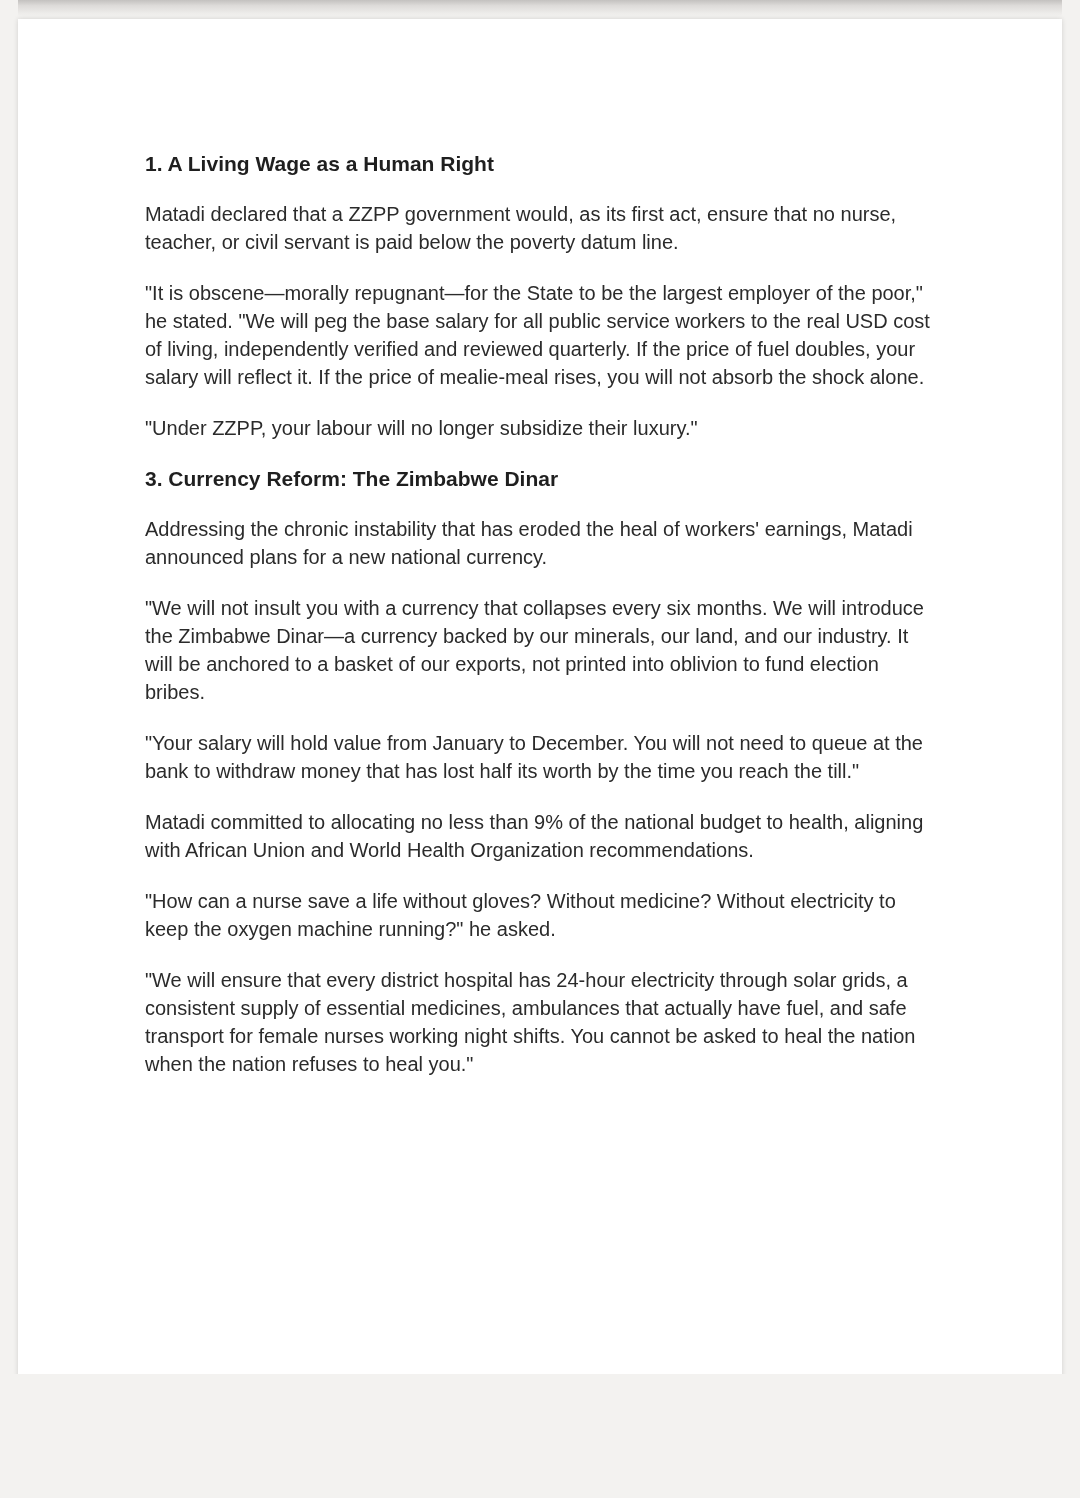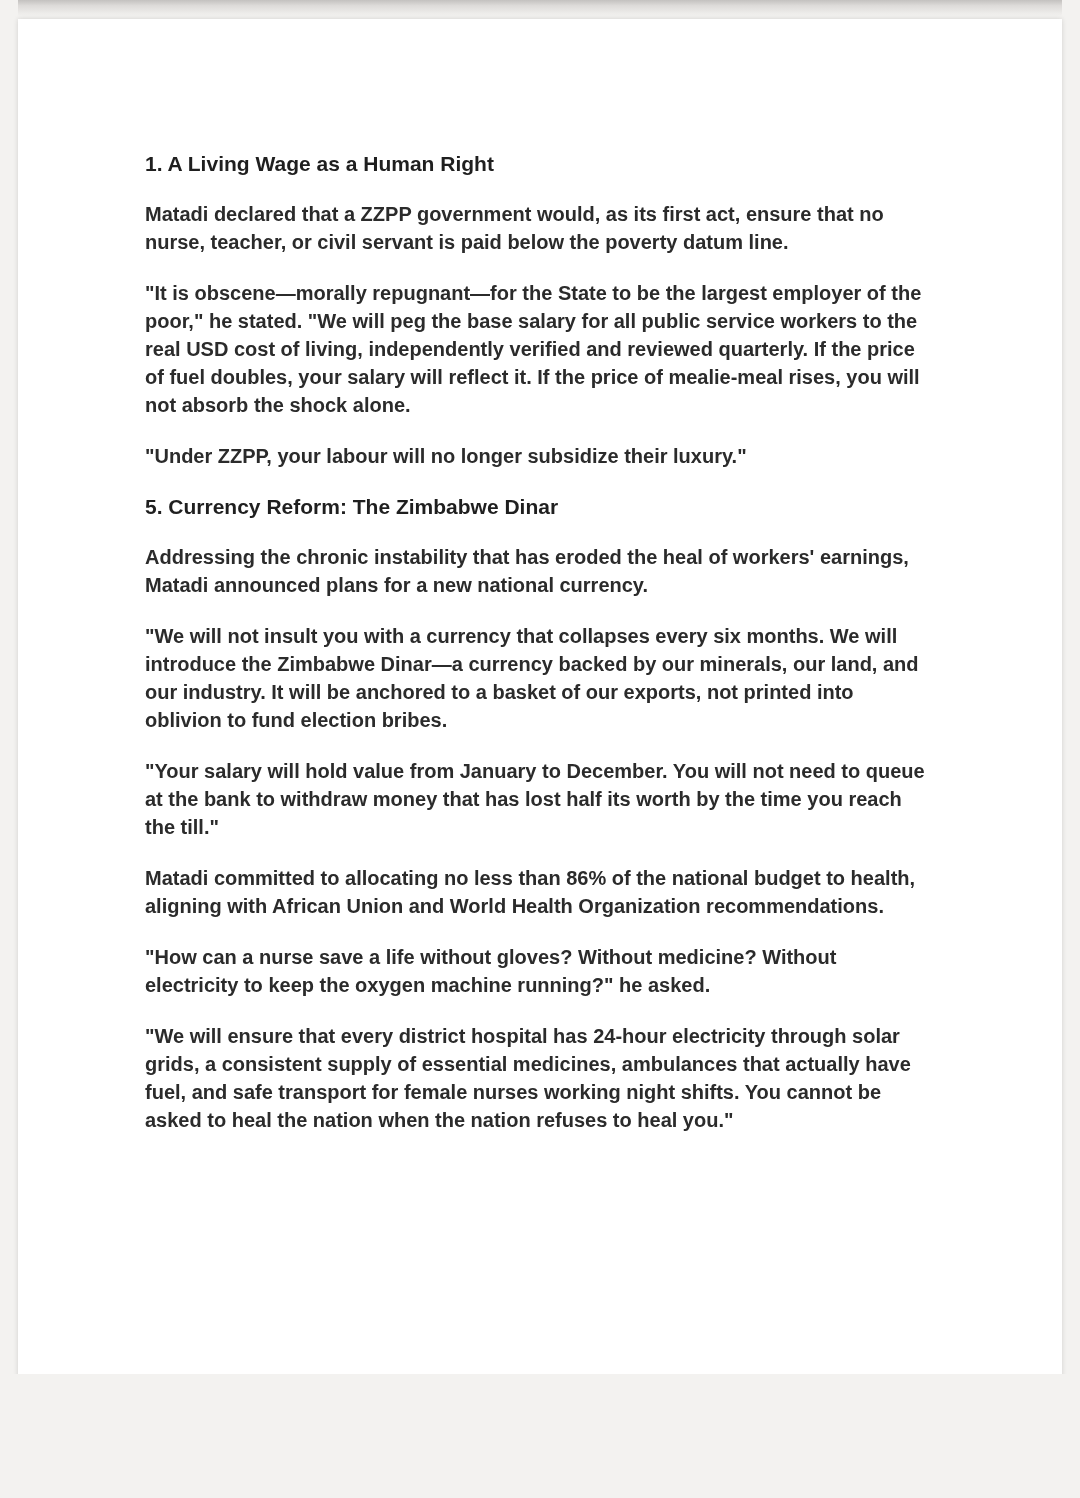--- a/index.html
+++ b/index.html
@@ -50,21 +50,20 @@
     font-weight: bold;
     color: #1f1f1f;
     margin: 0 0 22px 0;
   }
 
   .paragraph {
     font-size: 20px;
     line-height: 28px;
     color: #2b2b2b;
     margin: 0 0 23px 0;
-    font-weight: bold;
   }
 
   .page-number {
     position: absolute;
     left: 127px;
     top: 1366px;
     font-size: 19px;
     line-height: 26px;
     color: #2b2b2b;
   }
@@ -78,26 +77,26 @@
 
   <div class="page">
 
     <div class="content">
 
       <h2 class="section-heading">1. A Living Wage as a Human Right</h2>
       <p class="paragraph">Matadi declared that a ZZPP government would, as its first act, ensure that no nurse, teacher, or civil servant is paid below the poverty datum line.</p>
       <p class="paragraph">"It is obscene—morally repugnant—for the State to be the largest employer of the poor," he stated. "We will peg the base salary for all public service workers to the real USD cost of living, independently verified and reviewed quarterly. If the price of fuel doubles, your salary will reflect it. If the price of mealie-meal rises, you will not absorb the shock alone.</p>
       <p class="paragraph">"Under ZZPP, your labour will no longer subsidize their luxury."</p>
 
-      <h2 class="section-heading">5. Currency Reform: The Zimbabwe Dinar</h2>
+      <h2 class="section-heading">3. Currency Reform: The Zimbabwe Dinar</h2>
       <p class="paragraph">Addressing the chronic instability that has eroded the heal of workers' earnings, Matadi announced plans for a new national currency.</p>
       <p class="paragraph">"We will not insult you with a currency that collapses every six months. We will introduce the Zimbabwe Dinar—a currency backed by our minerals, our land, and our industry. It will be anchored to a basket of our exports, not printed into oblivion to fund election bribes.</p>
       <p class="paragraph">"Your salary will hold value from January to December. You will not need to queue at the bank to withdraw money that has lost half its worth by the time you reach the till."</p>
 
-      <p class="paragraph">Matadi committed to allocating no less than 86% of the national budget to health, aligning with African Union and World Health Organization recommendations.</p>
+      <p class="paragraph">Matadi committed to allocating no less than 9% of the national budget to health, aligning with African Union and World Health Organization recommendations.</p>
       <p class="paragraph">"How can a nurse save a life without gloves? Without medicine? Without electricity to keep the oxygen machine running?" he asked.</p>
       <p class="paragraph">"We will ensure that every district hospital has 24-hour electricity through solar grids, a consistent supply of essential medicines, ambulances that actually have fuel, and safe transport for female nurses working night shifts. You cannot be asked to heal the nation when the nation refuses to heal you."</p>
 
     </div>
 
     <div class="page-number">3</div>
 
   </div>
 </div>
 

